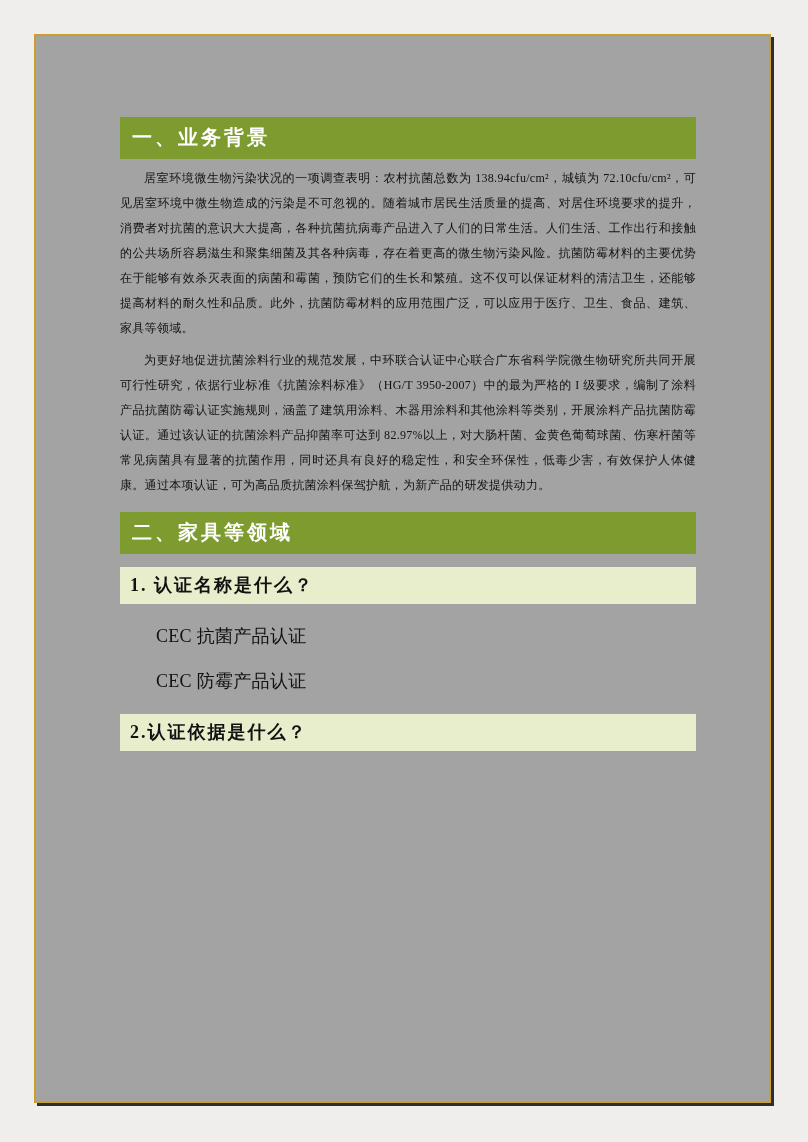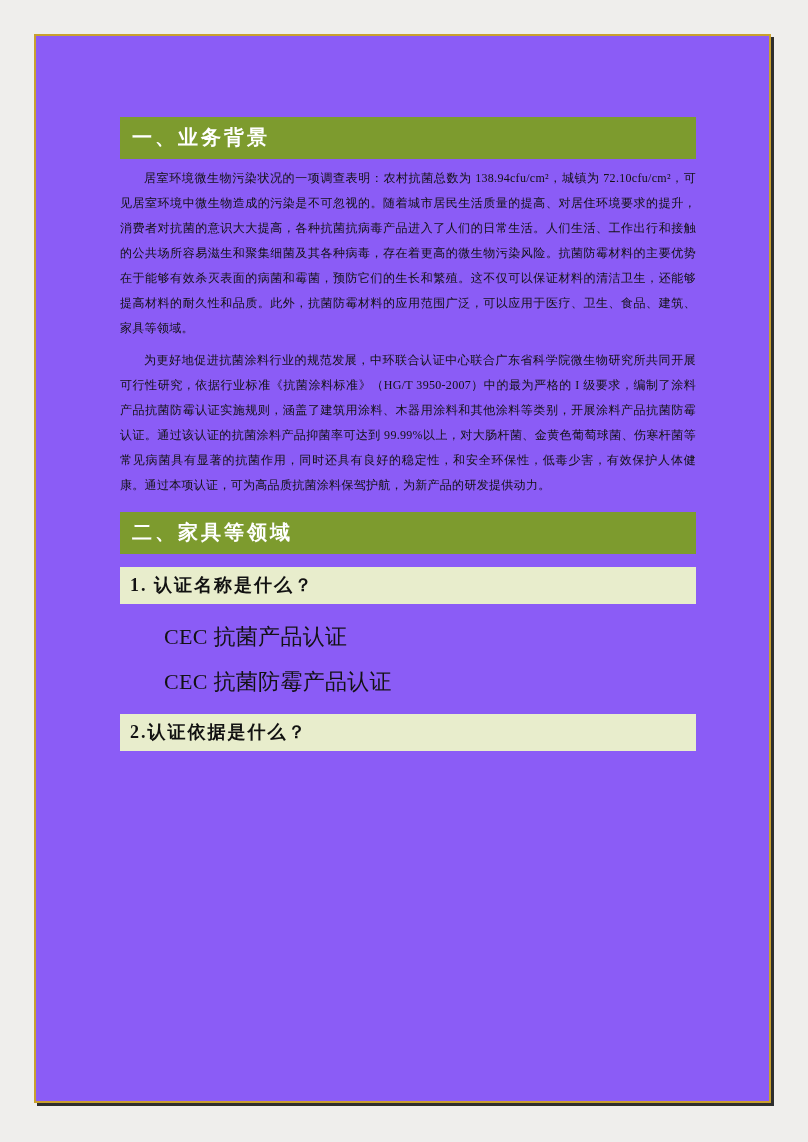--- a/index.html
+++ b/index.html
@@ -17,21 +17,21 @@
     background: #efeeec;
     overflow: hidden;
   }
   .page {
     position: absolute;
     left: 34px;
     top: 34px;
     width: 737px;
     height: 1069px;
     box-sizing: border-box;
-    background: #8b5cf6;
+    background: #a3a3a3;
     border: 2px solid #c9a02e;
     box-shadow: 3px 3px 0 #2e2e2e;
     overflow: hidden;
   }
   .content {
     position: absolute;
     left: 84px;
     top: 81px;
     width: 576px;
   }
@@ -58,46 +58,46 @@
   .sub-bar {
     background: #e8edcc;
     color: #111111;
     font-weight: bold;
     font-size: 18px;
     letter-spacing: 2px;
     padding: 6px 26px 7px 10px;
     margin-top: 13px;
   }
   .list-item {
-    font-size: 22px;
+    font-size: 18px;
     line-height: 25px;
     color: #121212;
     letter-spacing: 0.3px;
     margin: 20px 0 20px 2em;
     white-space: pre-wrap;
   }
 </style>
 </head>
 <body>
 
 <div class="canvas">
   <div class="page">
     <div class="content">
 
       <div class="section-bar">一、业务背景</div>
 
       <p class="para">居室环境微生物污染状况的一项调查表明：农村抗菌总数为 138.94cfu/cm²，城镇为 72.10cfu/cm²，可见居室环境中微生物造成的污染是不可忽视的。随着城市居民生活质量的提高、对居住环境要求的提升，消费者对抗菌的意识大大提高，各种抗菌抗病毒产品进入了人们的日常生活。人们生活、工作出行和接触的公共场所容易滋生和聚集细菌及其各种病毒，存在着更高的微生物污染风险。抗菌防霉材料的主要优势在于能够有效杀灭表面的病菌和霉菌，预防它们的生长和繁殖。这不仅可以保证材料的清洁卫生，还能够提高材料的耐久性和品质。此外，抗菌防霉材料的应用范围广泛，可以应用于医疗、卫生、食品、建筑、家具等领域。</p>
 
 
-      <p class="para">为更好地促进抗菌涂料行业的规范发展，中环联合认证中心联合广东省科学院微生物研究所共同开展可行性研究，依据行业标准《抗菌涂料标准》（HG/T 3950-2007）中的最为严格的 I 级要求，编制了涂料产品抗菌防霉认证实施规则，涵盖了建筑用涂料、木器用涂料和其他涂料等类别，开展涂料产品抗菌防霉认证。通过该认证的抗菌涂料产品抑菌率可达到 99.99%以上，对大肠杆菌、金黄色葡萄球菌、伤寒杆菌等常见病菌具有显著的抗菌作用，同时还具有良好的稳定性，和安全环保性，低毒少害，有效保护人体健康。通过本项认证，可为高品质抗菌涂料保驾护航，为新产品的研发提供动力。</p>
+      <p class="para">为更好地促进抗菌涂料行业的规范发展，中环联合认证中心联合广东省科学院微生物研究所共同开展可行性研究，依据行业标准《抗菌涂料标准》（HG/T 3950-2007）中的最为严格的 I 级要求，编制了涂料产品抗菌防霉认证实施规则，涵盖了建筑用涂料、木器用涂料和其他涂料等类别，开展涂料产品抗菌防霉认证。通过该认证的抗菌涂料产品抑菌率可达到 82.97%以上，对大肠杆菌、金黄色葡萄球菌、伤寒杆菌等常见病菌具有显著的抗菌作用，同时还具有良好的稳定性，和安全环保性，低毒少害，有效保护人体健康。通过本项认证，可为高品质抗菌涂料保驾护航，为新产品的研发提供动力。</p>
 
       <div class="section-bar second">二、家具等领域</div>
 
       <div class="sub-bar">1. 认证名称是什么？</div>
 
       <div class="list-item">CEC 抗菌产品认证</div>
-      <div class="list-item">CEC 抗菌防霉产品认证</div>
+      <div class="list-item">CEC 防霉产品认证</div>
 
       <div class="sub-bar">2.认证依据是什么？</div>
 
     </div>
   </div>
 </div>
 
 </body></html>

